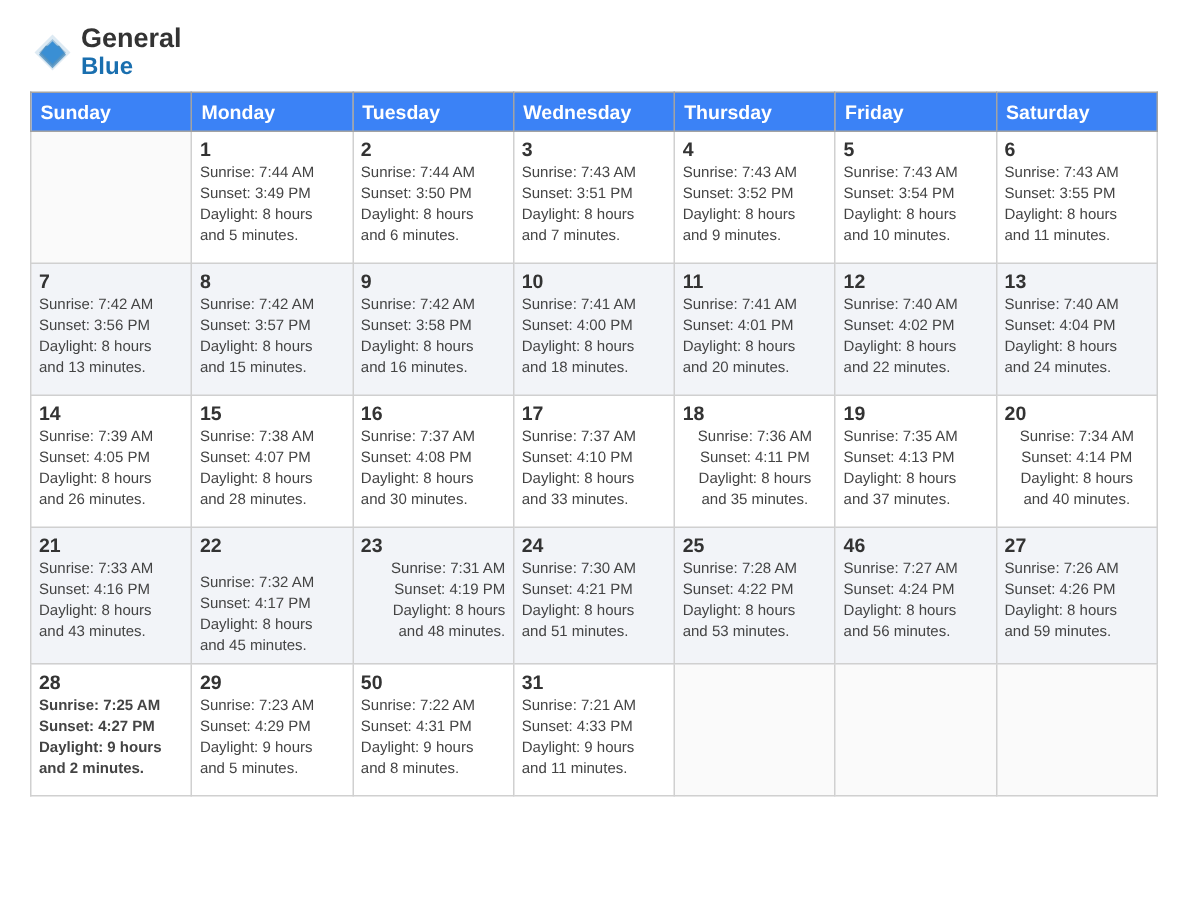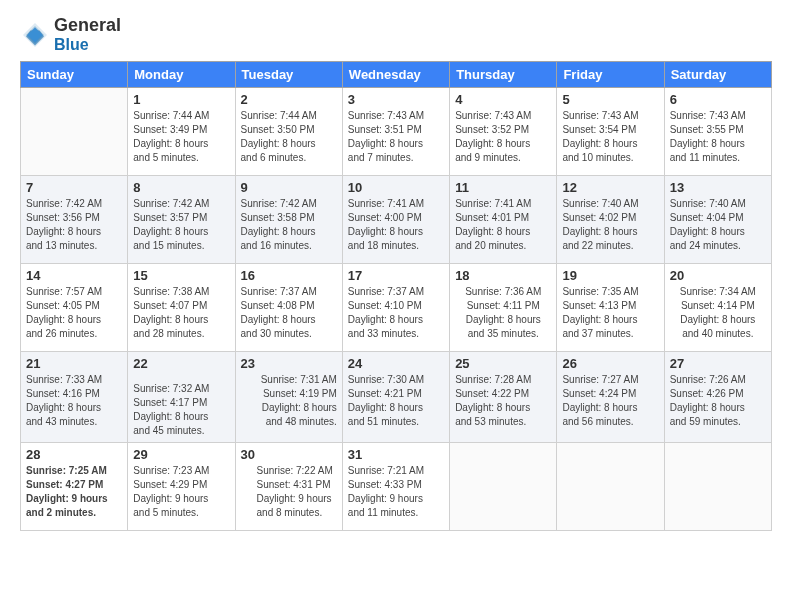--- a/index.html
+++ b/index.html
@@ -226,21 +226,21 @@
             <span class="day-num">13</span>
             <div class="day-info" style="white-space: pre-line;">Sunrise: 7:40 AM
 Sunset: 4:04 PM
 Daylight: 8 hours
 and 24 minutes.</div>
           </td>
         </tr>
         <tr>
           <td>
             <span class="day-num">14</span>
-            <div class="day-info" style="white-space: pre-line;">Sunrise: 7:57 AM
+            <div class="day-info" style="white-space: pre-line;">Sunrise: 7:39 AM
 Sunset: 4:05 PM
 Daylight: 8 hours
 and 26 minutes.</div>
           </td>
           <td>
             <span class="day-num">15</span>
             <div class="day-info" style="white-space: pre-line;">Sunrise: 7:38 AM
 Sunset: 4:07 PM
 Daylight: 8 hours
 and 28 minutes.</div>
@@ -311,21 +311,21 @@
 and 51 minutes.</div>
           </td>
           <td>
             <span class="day-num">25</span>
             <div class="day-info" style="white-space: pre-line;">Sunrise: 7:28 AM
 Sunset: 4:22 PM
 Daylight: 8 hours
 and 53 minutes.</div>
           </td>
           <td>
-            <span class="day-num">26</span>
+            <span class="day-num">46</span>
             <div class="day-info" style="white-space: pre-line;">Sunrise: 7:27 AM
 Sunset: 4:24 PM
 Daylight: 8 hours
 and 56 minutes.</div>
           </td>
           <td>
             <span class="day-num">27</span>
             <div class="day-info" style="white-space: pre-line;">Sunrise: 7:26 AM
 Sunset: 4:26 PM
 Daylight: 8 hours
@@ -341,22 +341,22 @@
 and 2 minutes.</div>
           </td>
           <td>
             <span class="day-num">29</span>
             <div class="day-info" style="white-space: pre-line;">Sunrise: 7:23 AM
 Sunset: 4:29 PM
 Daylight: 9 hours
 and 5 minutes.</div>
           </td>
           <td>
-            <span class="day-num">30</span>
-            <div class="day-info" style="white-space: pre-line; margin-left: 16px;">Sunrise: 7:22 AM
+            <span class="day-num">50</span>
+            <div class="day-info" style="white-space: pre-line;">Sunrise: 7:22 AM
 Sunset: 4:31 PM
 Daylight: 9 hours
 and 8 minutes.</div>
           </td>
           <td>
             <span class="day-num">31</span>
             <div class="day-info" style="white-space: pre-line;">Sunrise: 7:21 AM
 Sunset: 4:33 PM
 Daylight: 9 hours
 and 11 minutes.</div>

